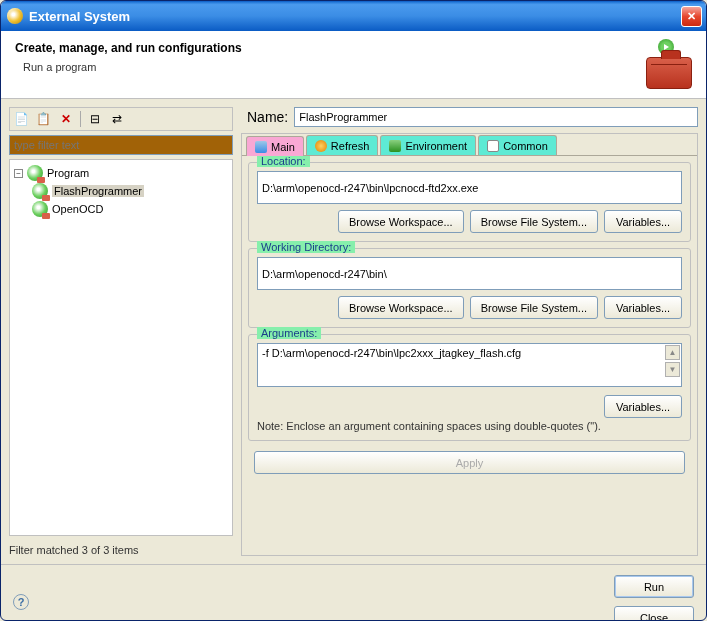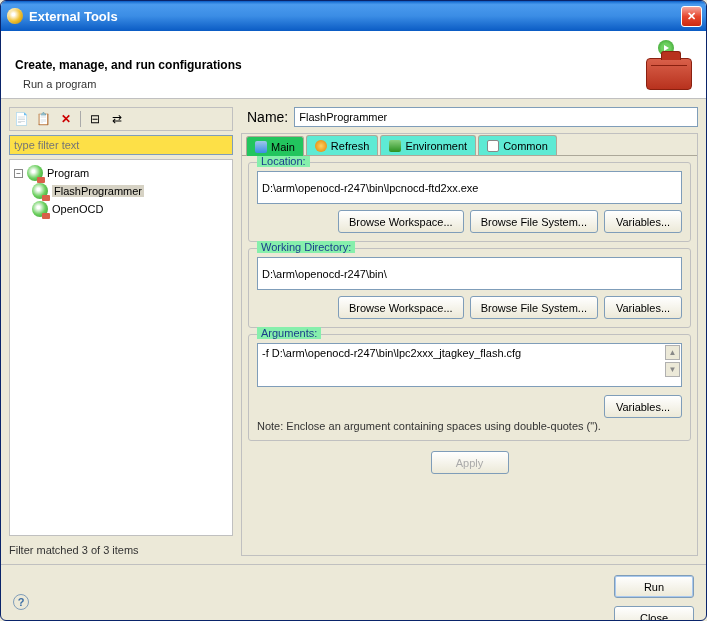--- a/index.html
+++ b/index.html
@@ -46,21 +46,21 @@
     color: #fff;
     font-weight: bold;
     font-size: 11px;
     cursor: pointer;
   }
   .header-area {
     background: #fff;
     padding: 10px 14px 8px 14px;
     border-bottom: 1px solid #c0c0c0;
     display: flex;
-    align-items: flex-end;
+    align-items: flex-start;
     justify-content: space-between;
     height: 68px;
   }
   .header-area .txt h1 {
     font-size: 12px;
     font-weight: bold;
     margin-bottom: 6px;
   }
   .header-area .txt p {
     font-size: 11px;
@@ -148,21 +148,21 @@
     background: #aaa;
     margin: 0 2px;
   }
   .filter-input {
     margin-top: 4px;
     width: 100%;
     height: 20px;
     padding: 2px 4px;
     font-size: 11px;
     border: 1px solid #7f9db9;
-    background: #fde047;
+    background: #a16207;
   }
   .tree {
     flex: 1;
     margin-top: 4px;
     border: 1px solid #c0c0c0;
     background: #fff;
     padding: 4px 0;
     overflow: auto;
   }
   .tree .node {
@@ -259,21 +259,21 @@
     gap: 4px;
     font-size: 11px;
     border: 1px solid #aca899;
     border-bottom: none;
     margin-right: 2px;
     background: #5eead4;
     border-radius: 3px 3px 0 0;
     cursor: pointer;
   }
   .tab.active {
-    background: #22c55e;
+    background: #f9a8d4;
     position: relative;
     top: 1px;
   }
   .tab .ticon {
     width: 12px; height: 12px;
     border-radius: 2px;
   }
   .ticon.main { background: linear-gradient(#9fc7e8,#3b8de5); }
   .ticon.refresh { background: radial-gradient(#ffd060,#e08000); border-radius:50%; }
   .ticon.env { background: linear-gradient(#8ad080,#2a9020); }
@@ -342,20 +342,21 @@
     font-size: 11px;
     color: #333;
     margin-top: 2px;
   }
 
   .apply-row {
     display: flex;
     justify-content: center;
     gap: 2px;
     padding: 4px 6px 0 6px;
+    flex-direction: column;
   }
 
   .footer {
     border-top: 1px solid #c0c0c0;
     padding: 10px 12px;
     display: flex;
     align-items: center;
     justify-content: space-between;
   }
   .help-icon {
@@ -395,21 +396,21 @@
     align-items: center;
     justify-content: center;
     color: #888;
   }
 </style>
 </head>
 <body>
 
 <div class="titlebar">
   <div class="icon"></div>
-  <div class="title">External Tools</div>
+  <div class="title">External System</div>
   <div class="close-btn">✕</div>
 </div>
 
 <div class="header-area">
   <div class="txt">
     <h1>Create, manage, and run configurations</h1>
     <p>Run a program</p>
   </div>
   <div class="header-image">
     <div class="play"></div>

